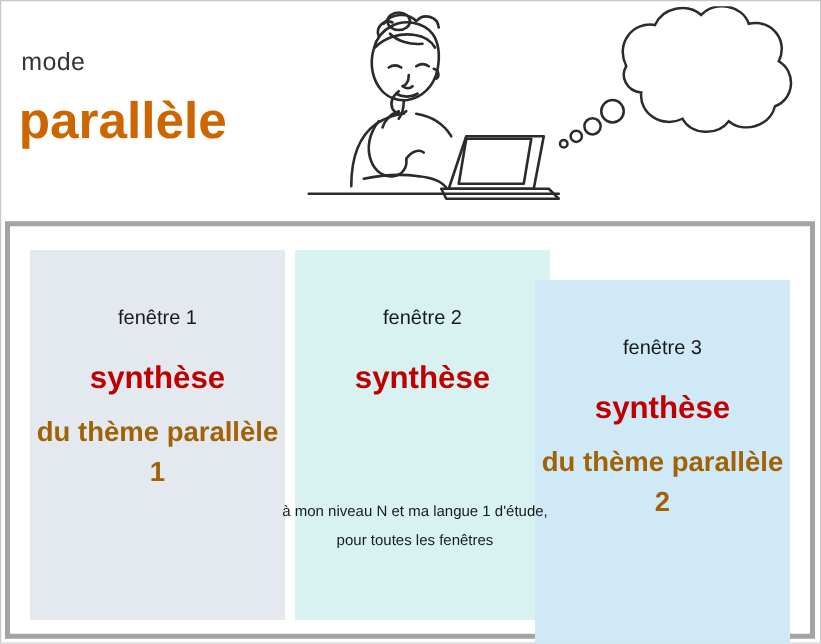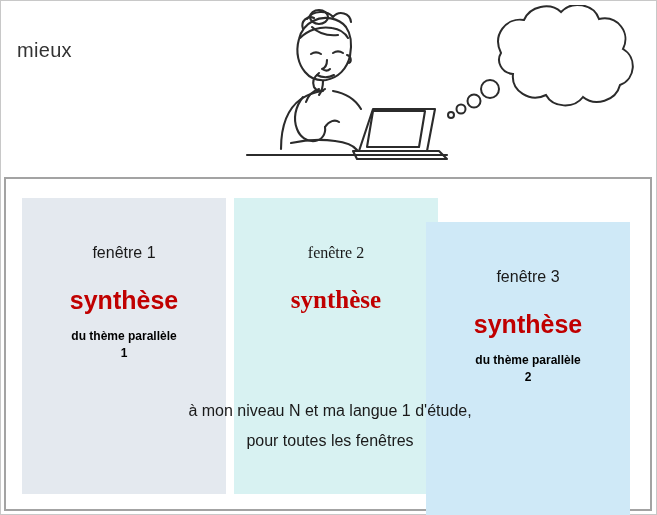--- a/index.html
+++ b/index.html
@@ -76,32 +76,32 @@
   }
 
   
   #panel {
     position: absolute;
     left: 3px;
     top: 176px;
     width: 648px;
     height: 334px;
     box-sizing: border-box;
-    border: 2px solid #a3a3a3;
+    border: 4px solid #a3a3a3;
     background: #ffffff;
   }
   .window {
     position: absolute;
     top: 19px;
     width: 204px;
     height: 296px;
     box-sizing: border-box;
   }
   #window-1 { left: 16px;  background: #e4e9ef; }
-  #window-2 { left: 228px; background: #d8f2f2; font-family: Liberation Serif, serif; }
+  #window-2 { left: 228px; background: #d8f2f2; }
   #window-3 { left: 420px; background: #cfe9f7; margin-top: 24px; }
 
   .win-title {
     position: absolute;
     top: 46px;
     left: 0;
     width: 100%;
     text-align: center;
     font-size: 16px;
     color: #1a1a1a;
@@ -115,46 +115,47 @@
     font-size: 25px;
     font-weight: bold;
     color: #c00000;
   }
   .win-sub {
     position: absolute;
     top: 130px;
     left: 0;
     width: 100%;
     text-align: center;
-    font-size: 12px;
+    font-size: 22px;
     font-weight: bold;
-    color: #000000;
+    color: #a16207;
     line-height: 1.45;
   }
 
   #footer-note {
     position: absolute;
     left: 20px;
     top: 217px;
     width: 608px;
     text-align: center;
-    font-size: 16px;
+    font-size: 12px;
     color: #1a1a1a;
     line-height: 1.9;
     z-index: 5;
   }
   #footer-note .line2 { display: block; }
 </style>
 </head>
 <body>
 
 <div id="page">
 
   <div id="header">
-    <div id="mode-label">mieux</div>
+    <div id="mode-label">mode</div>
+    <div id="mode-title">parallèle</div>
 
     <svg id="thinker" viewBox="0 0 250 170" xmlns="http://www.w3.org/2000/svg">
       <g fill="none" stroke="#2b2b2b" stroke-width="2.1" stroke-linecap="round" stroke-linejoin="round">
 
         <path d="M96 24 c-3 -8 5 -14 11 -11"></path>
         <path d="M100 14 c6 -9 20 -9 26 -2 c6 -7 17 -4 18 5"></path>
         <ellipse cx="112" cy="12" rx="9" ry="7"></ellipse>
 
         <path d="M92 34 c-4 14 0 26 6 33 c5 6 13 9 21 8 c12 -2 21 -11 24 -24 c2 -11 1 -22 -4 -29 c-7 -9 -22 -12 -33 -6 c-8 4 -12 10 -14 18 z"></path>
 

